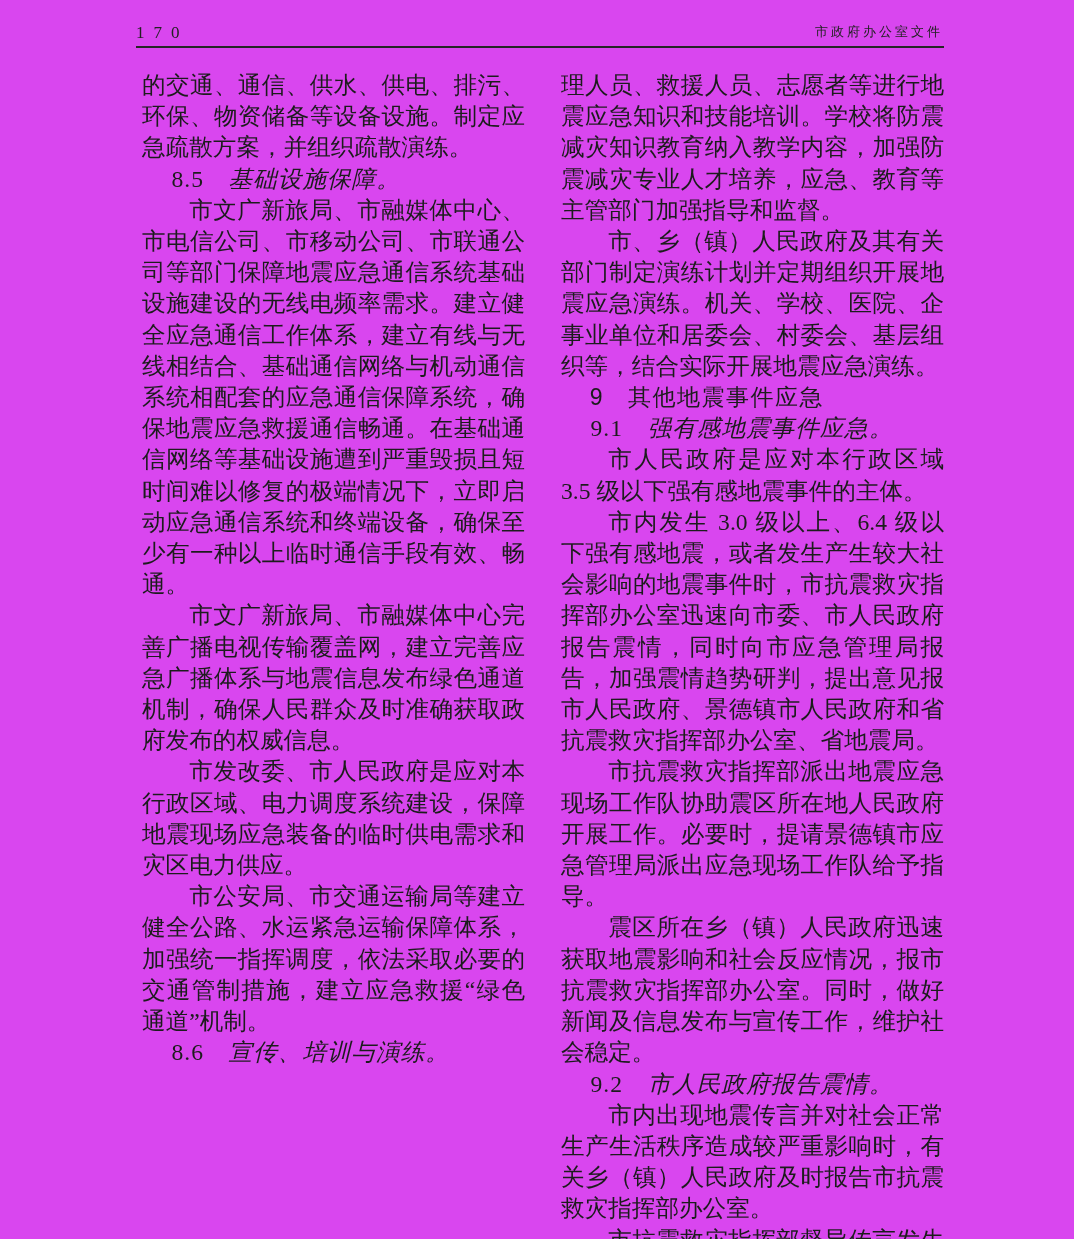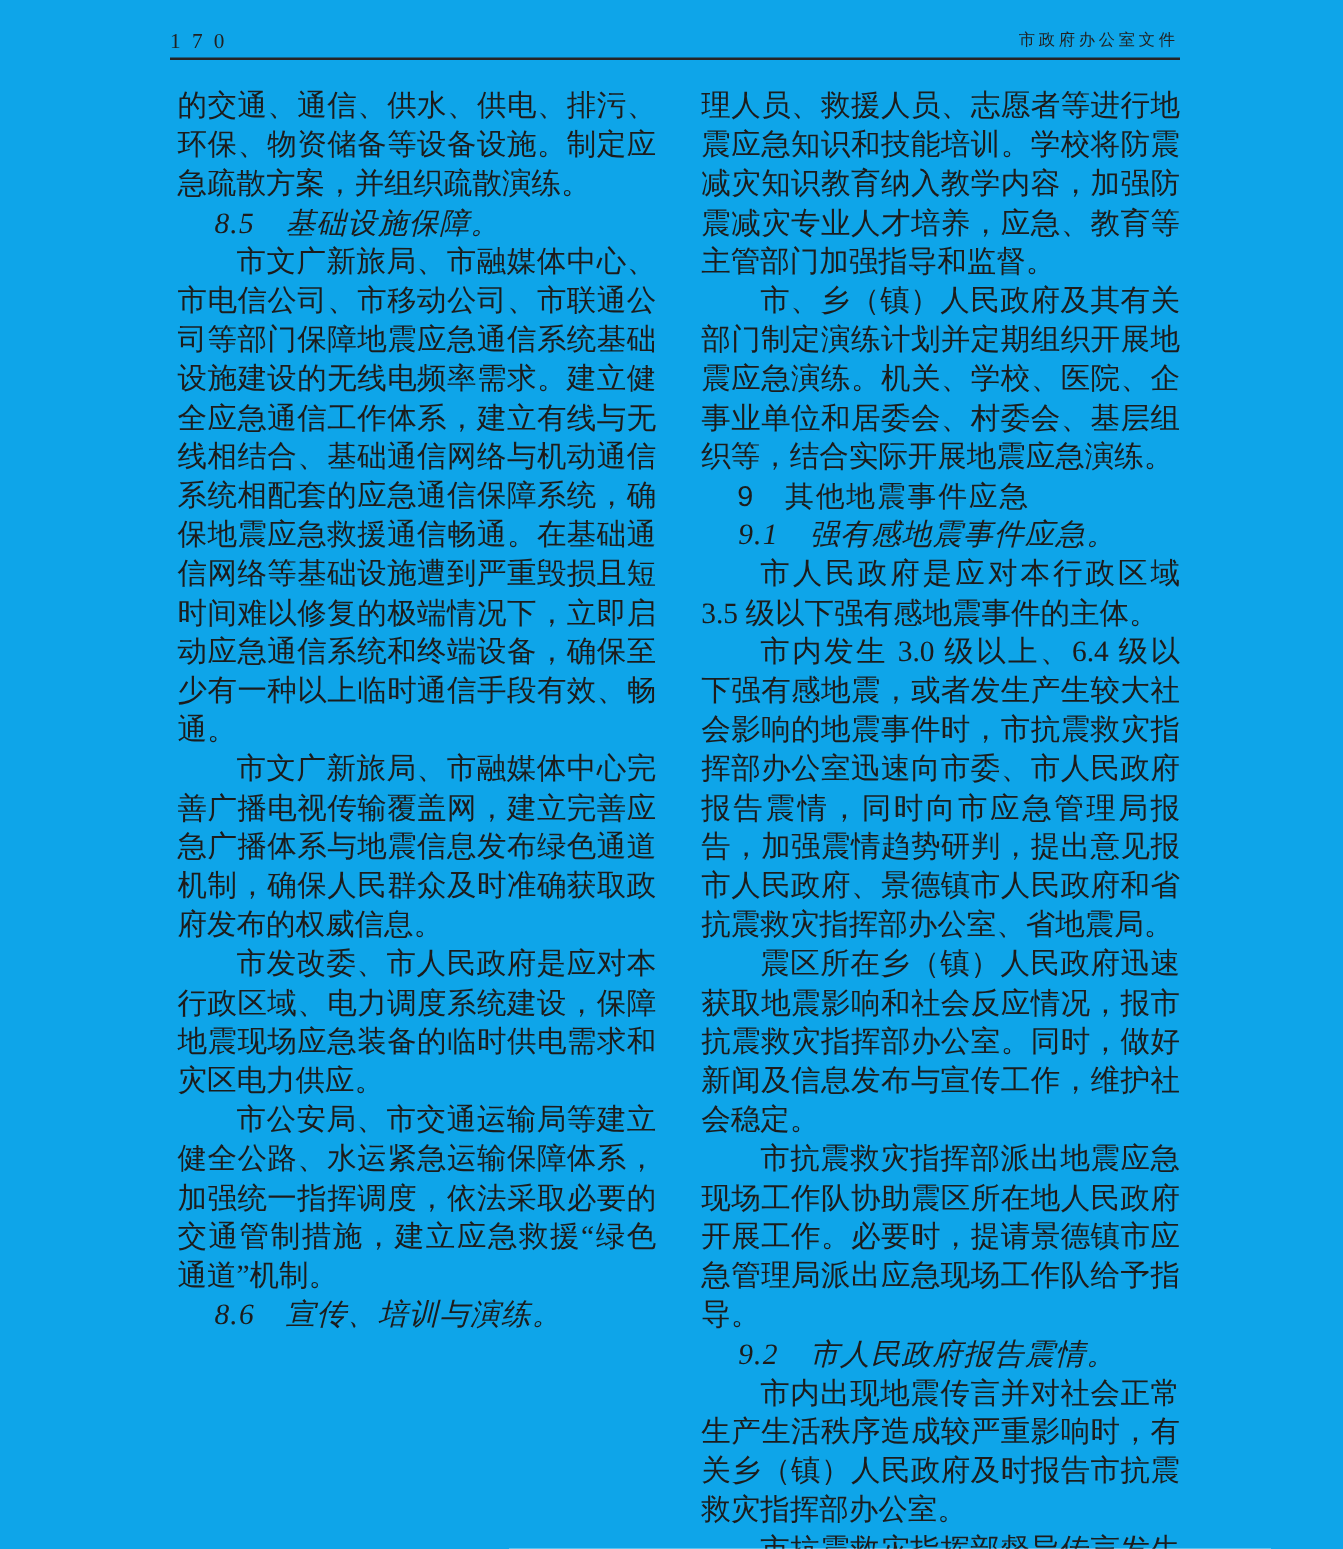--- a/index.html
+++ b/index.html
@@ -3,21 +3,21 @@
 <meta charset="utf-8">
 <style>
   html,body{margin:0;padding:0;}
   body{
     width:1074px;height:1239px;
     background:#fdfdfb;
     font-family:"Liberation Serif","DejaVu Serif",serif;
     color:#1c1c1c;
     overflow:hidden;
   }
-  .page{position:relative;width:1074px;height:1239px;background:#0ea5e9;}
+  .page{position:relative;width:1074px;height:1239px;background:#d946ef;}
 
   
   .header{
     position:absolute;left:136px;top:12px;width:807px;height:32px;
     display:flex;justify-content:space-between;align-items:flex-end;
   }
   .pagenum{
     font-size:17px;letter-spacing:9px;color:#222;
     font-family:"Liberation Serif","DejaVu Serif",serif;
     padding-bottom:1px;
@@ -53,21 +53,21 @@
   }
   p.h-bold{
     text-indent:1.25em;
     font-style:normal;
     font-weight:400;
     font-family:"Liberation Sans","DejaVu Sans",sans-serif; 
     font-size:23px;
     letter-spacing:1.5px;
   }
   .hnum{font-style:normal;letter-spacing:1px;}
-  .h-kai .hnum{font-style:italic;}
+  .h-kai .hnum{}
 </style>
 </head>
 <body style="color: rgb(28, 28, 28); background: rgb(253, 253, 251);">
 
 <div class="page">
 
   <div class="header">
     <span class="pagenum">170</span>
     <span class="doctitle">市政府办公室文件</span>
   </div>
@@ -84,21 +84,21 @@
         <p class="body">市公安局、市交通运输局等建立健全公路、水运紧急运输保障体系，加强统一指挥调度，依法采取必要的交通管制措施，建立应急救援“绿色通道”机制。</p>
         <p class="h-kai"><span class="hnum">8.6</span>　<span>宣传、培训与演练。</span></p>
       </div>
     <div class="col" id="col-right">
         <p class="cont">理人员、救援人员、志愿者等进行地震应急知识和技能培训。学校将防震减灾知识教育纳入教学内容，加强防震减灾专业人才培养，应急、教育等主管部门加强指导和监督。</p>
         <p class="body">市、乡（镇）人民政府及其有关部门制定演练计划并定期组织开展地震应急演练。机关、学校、医院、企事业单位和居委会、村委会、基层组织等，结合实际开展地震应急演练。</p>
         <p class="h-bold"><span class="hnum">9</span>　<span>其他地震事件应急</span></p>
         <p class="h-kai"><span class="hnum">9.1</span>　<span>强有感地震事件应急。</span></p>
         <p class="body">市人民政府是应对本行政区域 3.5 级以下强有感地震事件的主体。</p>
         <p class="body">市内发生 3.0 级以上、6.4 级以下强有感地震，或者发生产生较大社会影响的地震事件时，市抗震救灾指挥部办公室迅速向市委、市人民政府报告震情，同时向市应急管理局报告，加强震情趋势研判，提出意见报市人民政府、景德镇市人民政府和省抗震救灾指挥部办公室、省地震局。</p>
+        <p class="body">市抗震救灾指挥部派出地震应急现场工作队协助震区所在地人民政府开展工作。必要时，提请景德镇市应急管理局派出应急现场工作队给予指导。</p>
         <p class="body">震区所在乡（镇）人民政府迅速获取地震影响和社会反应情况，报市抗震救灾指挥部办公室。同时，做好新闻及信息发布与宣传工作，维护社会稳定。</p>
-        <p class="body">市抗震救灾指挥部派出地震应急现场工作队协助震区所在地人民政府开展工作。必要时，提请景德镇市应急管理局派出应急现场工作队给予指导。</p>
         <p class="h-kai"><span class="hnum">9.2</span>　<span>市人民政府报告震情。</span></p>
         <p class="body">市内出现地震传言并对社会正常生产生活秩序造成较严重影响时，有关乡（镇）人民政府及时报告市抗震救灾指挥部办公室。</p>
         <p class="body">市抗震救灾指挥部督导传言发生地人民政府做好信息发布与舆论引导工作，采取措施平息地震传言。市应急管理局、市委网信办、市公安局根据情况派出专家分析传言起因，协助当地人民政府工作。</p>
       </div>
   </div>
 
 </div>
 
 </body></html>

